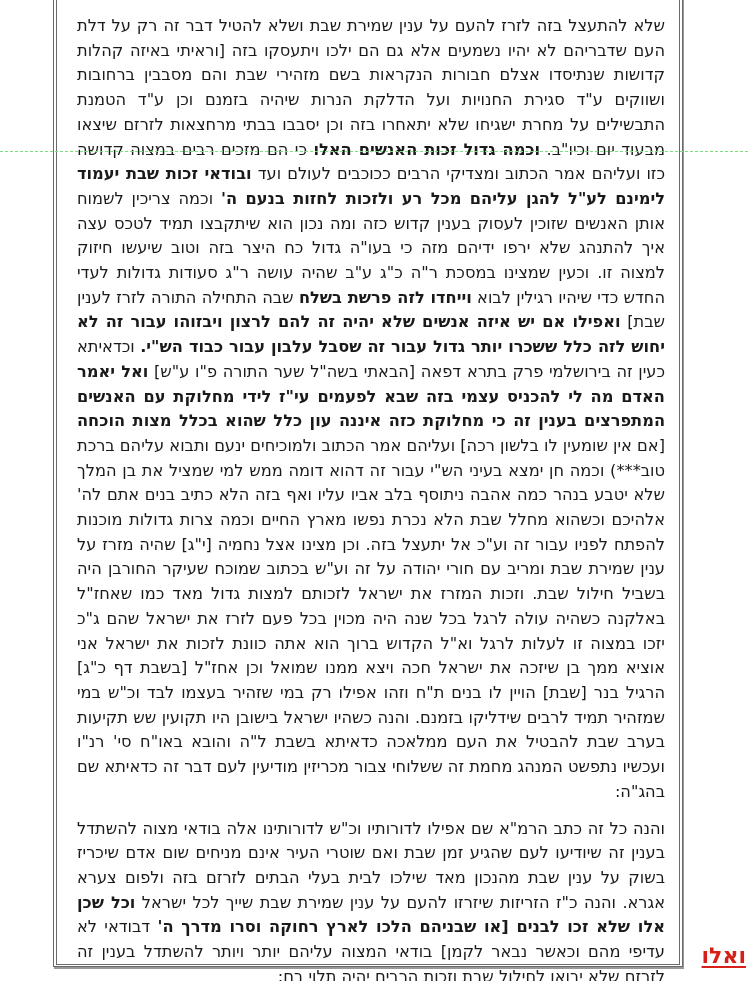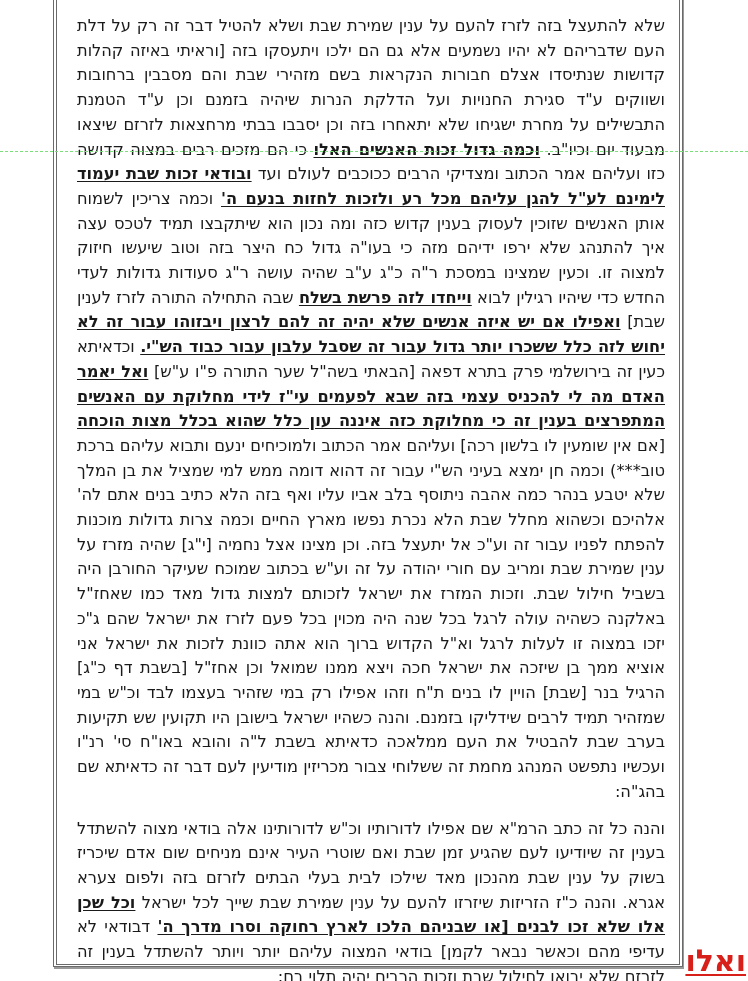--- a/index.html
+++ b/index.html
@@ -40,39 +40,39 @@
       line-height: 24.7px;
     }
     .para {
       margin: 0;
       text-align: justify;
     }
     .para + .para {
       margin-top: 12px;
     }
     .seg-b { font-weight: normal; }
-    .seg-bu { font-weight: bold; text-decoration: underline; text-underline-offset: 2px; }
+    .seg-bu { font-weight: bold; text-underline-offset: 2px; }
     .seg-n { font-weight: normal; }
     .guide-line {
       position: absolute;
       left: 0;
       top: 151px;
       width: 748px;
       height: 0;
       border-top: 1px dashed #7be07b;
       pointer-events: none;
     }
     .corner-label {
       position: absolute;
       right: 2px;
       top: 943px;
       color: #d8201b;
       font-family: "DejaVu Sans", sans-serif;
       font-weight: bold;
-      font-size: 30px;
+      font-size: 22px;
       direction: rtl;
       text-decoration: underline;
       text-decoration-thickness: 2px;
       text-underline-offset: 3px;
     }
   </style>
 </head>
 <body>
 
 <div class="page-frame"></div>

